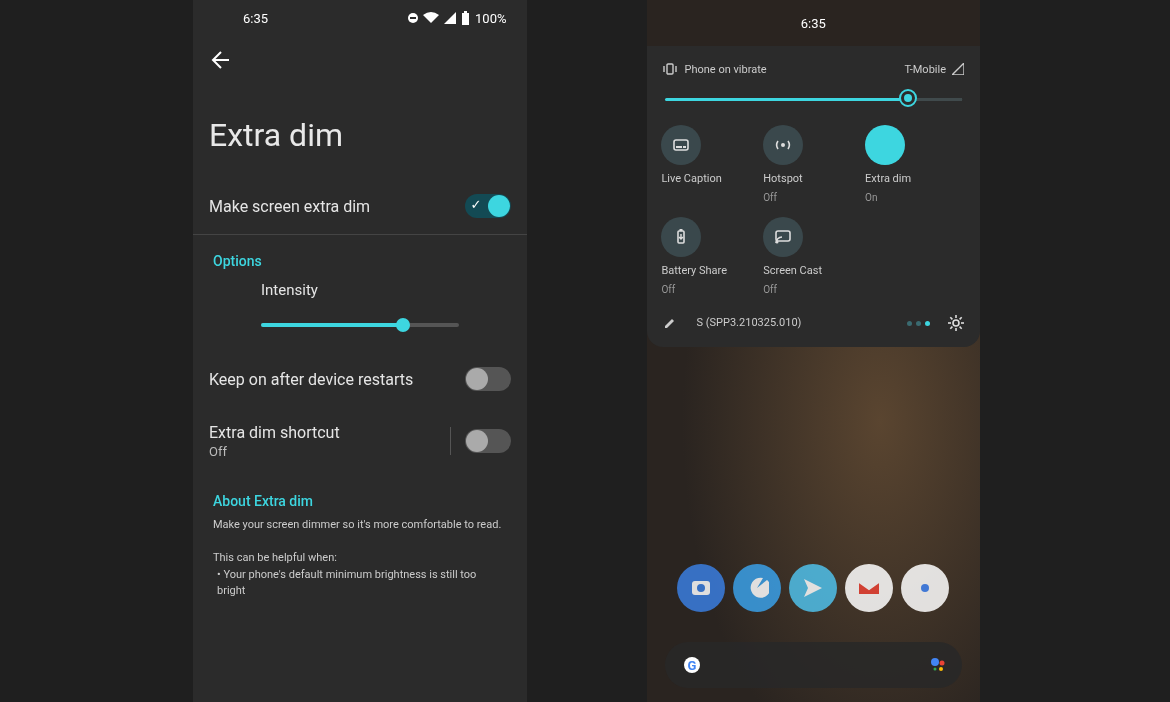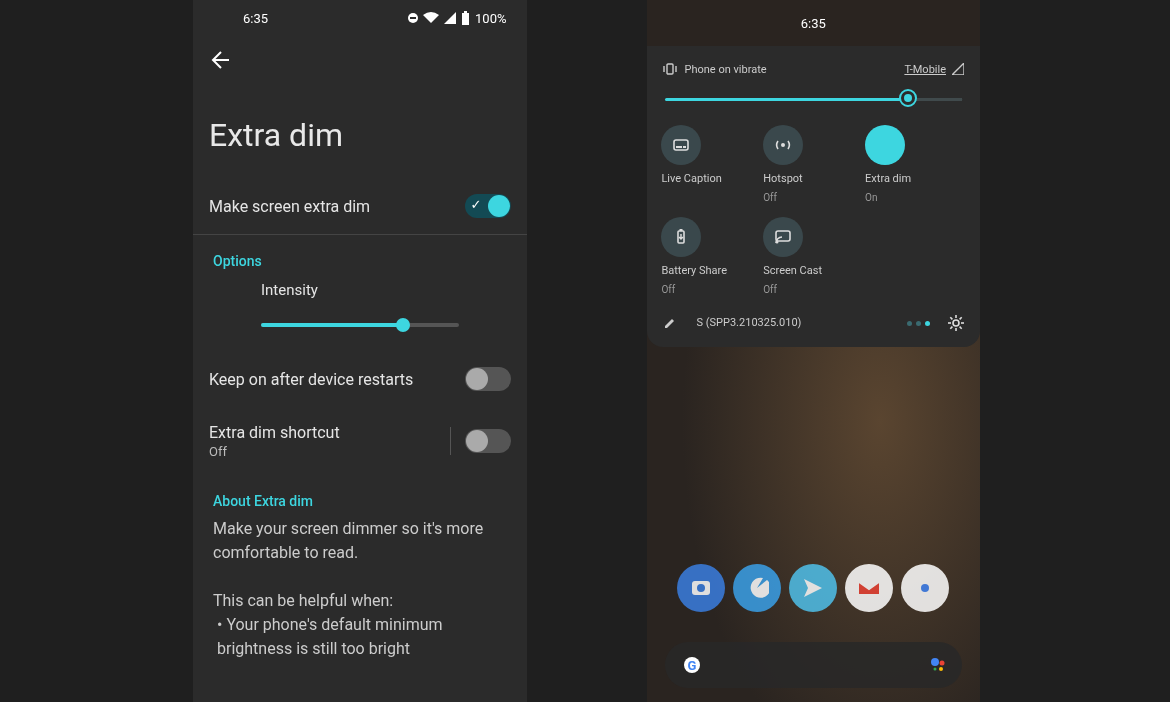--- a/index.html
+++ b/index.html
@@ -112,21 +112,21 @@
 }
 .sub-text { color: #bbb; font-size: 13px; margin-top: 2px; }
 .vert-sep {
   width: 1px;
   height: 28px;
   background: #555;
   margin-right: 14px;
 }
 .about-text {
   color: #ccc;
-  font-size: 16px;
+  font-size: 11px;
   line-height: 1.5;
   padding: 0 20px 14px;
 }
 .about-text ul { list-style: none; }
 .about-text li::before { content: "• "; }
 .about-text li { padding-left: 4px; }
 
 
 .qs-panel {
   position: absolute;
@@ -138,21 +138,21 @@
   padding: 12px 14px 16px;
 }
 .qs-header {
   display: flex;
   align-items: center;
   color: #ccc;
   font-size: 11px;
   padding: 4px 2px 16px;
 }
 .qs-header .left { display: flex; align-items: center; gap: 8px; flex: 1; }
-.qs-header .right { display: flex; align-items: flex-start; gap: 6px; text-decoration: underline; }
+.qs-header .right { display: flex; align-items: flex-start; gap: 6px; }
 .brightness-track {
   height: 3px;
   background: #3dd6e0;
   border-radius: 2px;
   position: relative;
   margin: 6px 4px 20px;
   cursor: pointer;
 }
 .brightness-track .trailing {
   position: absolute;

